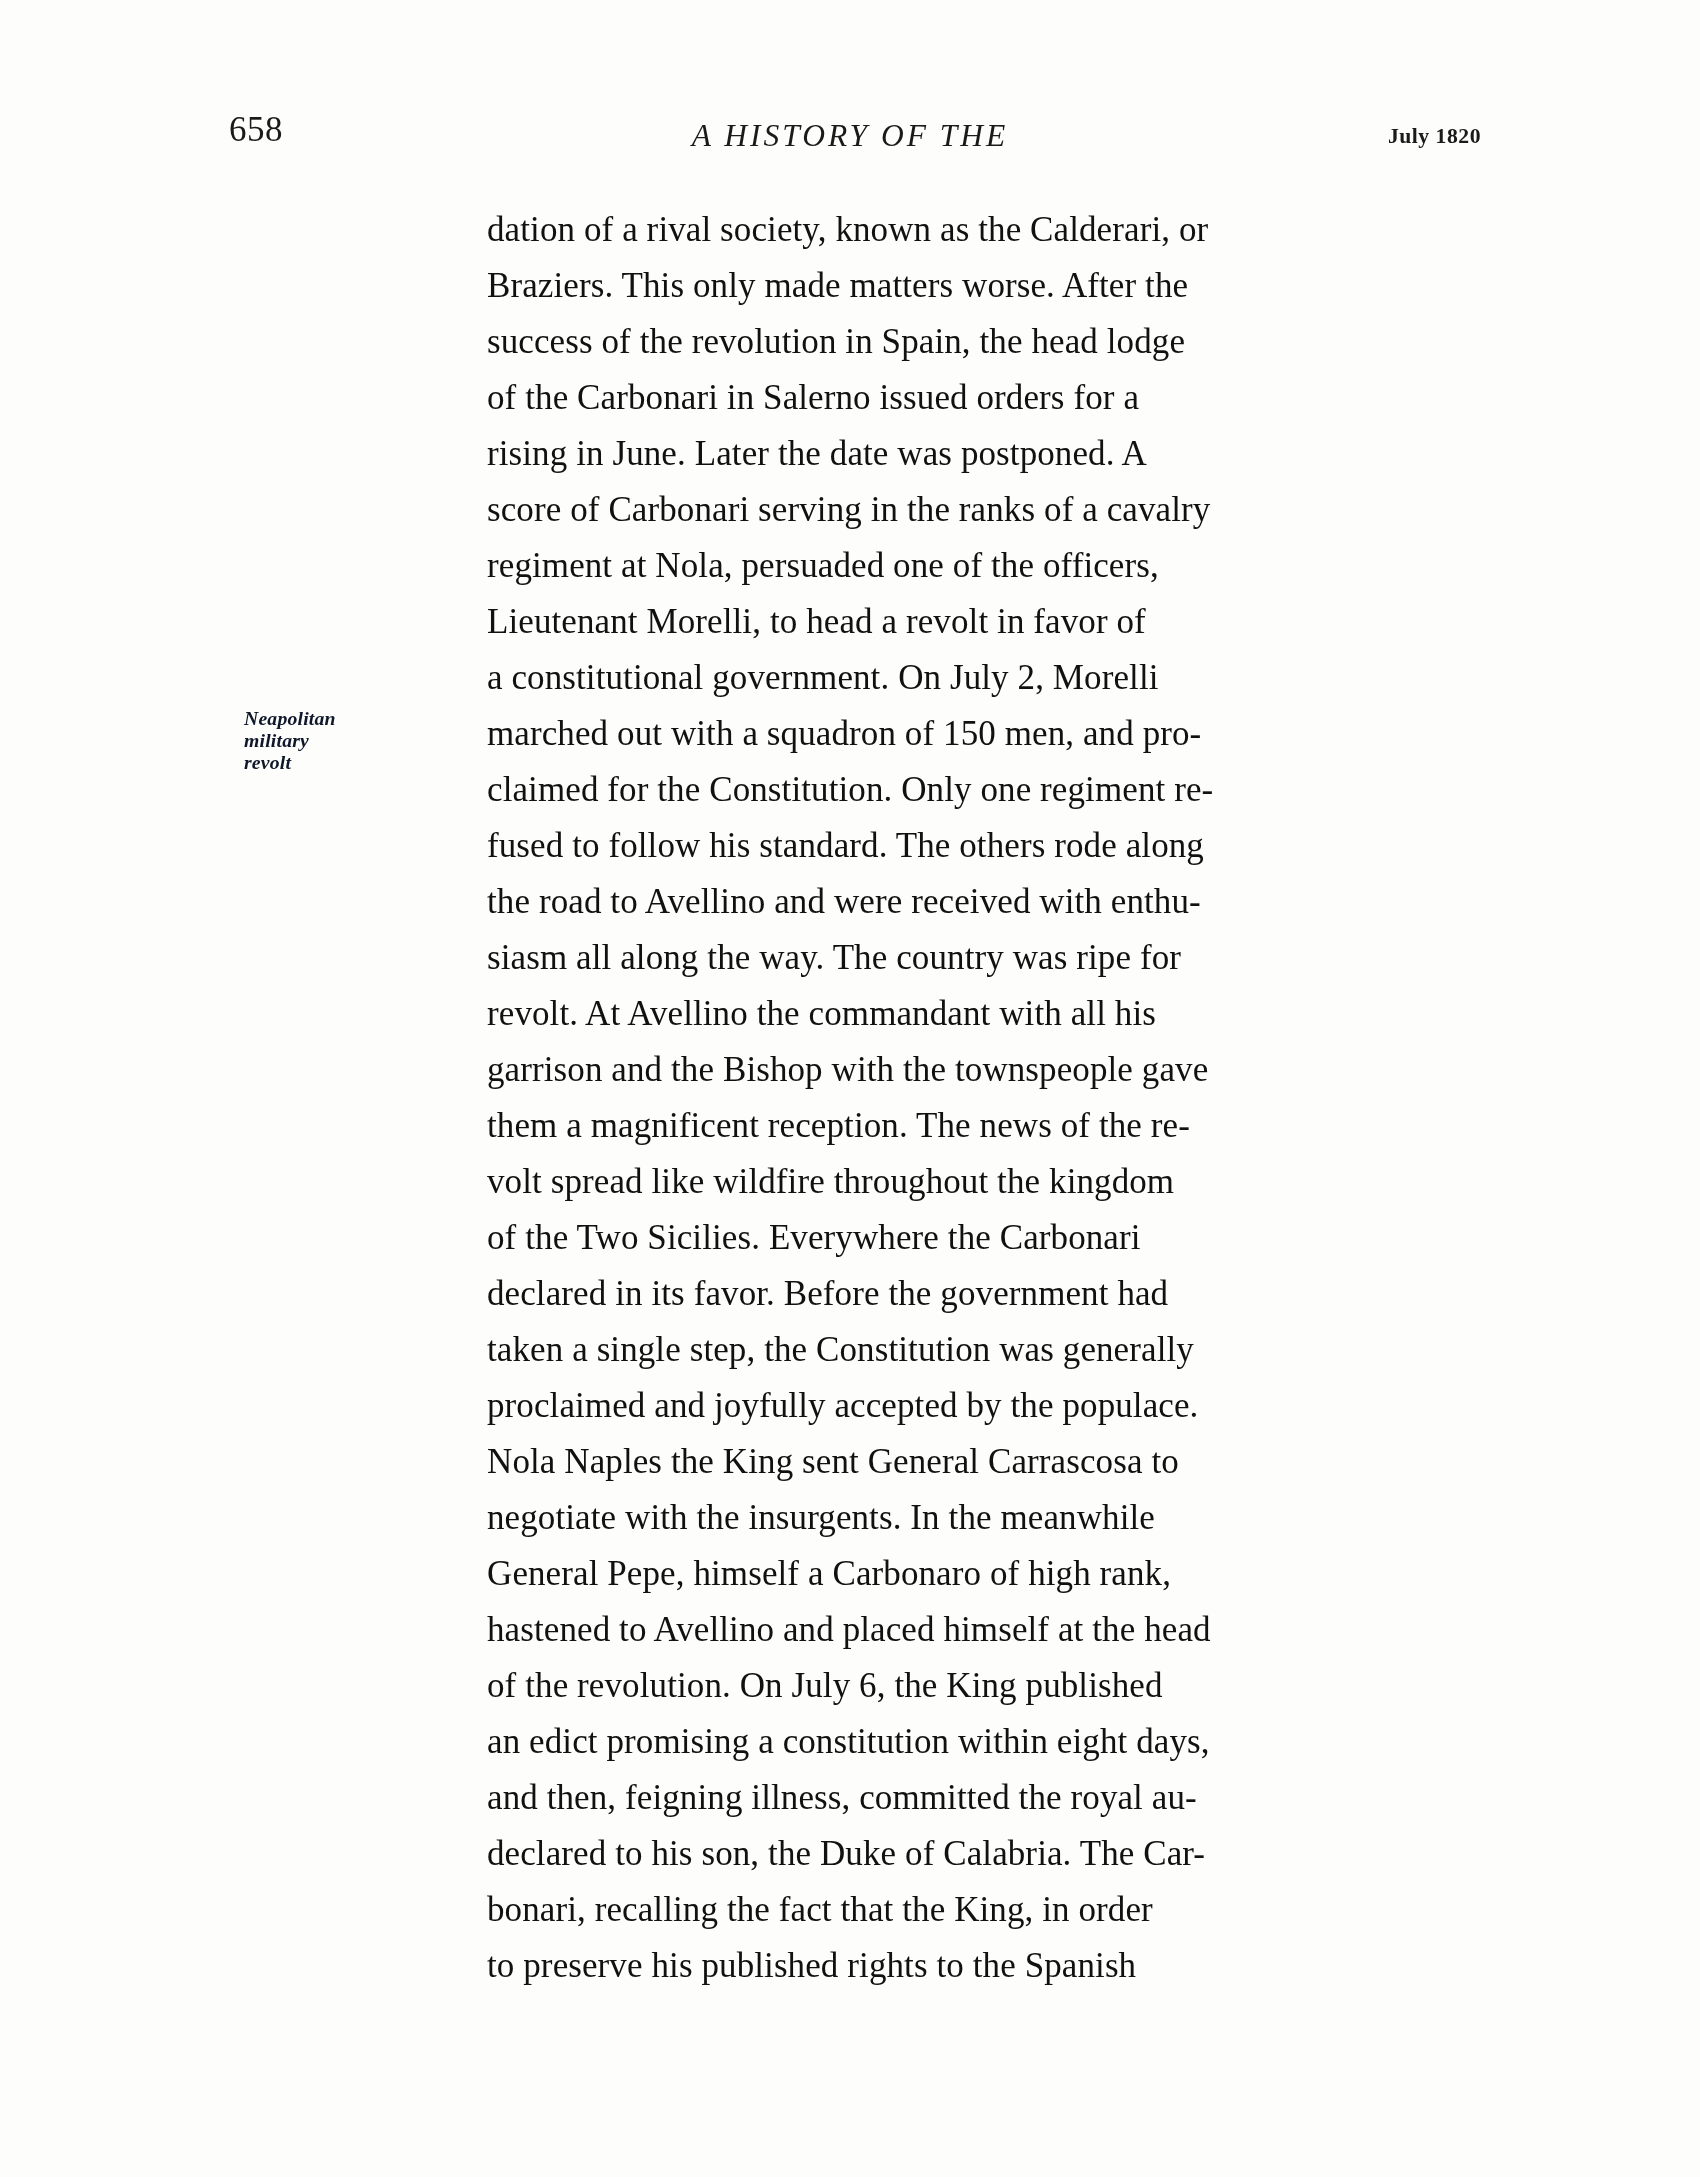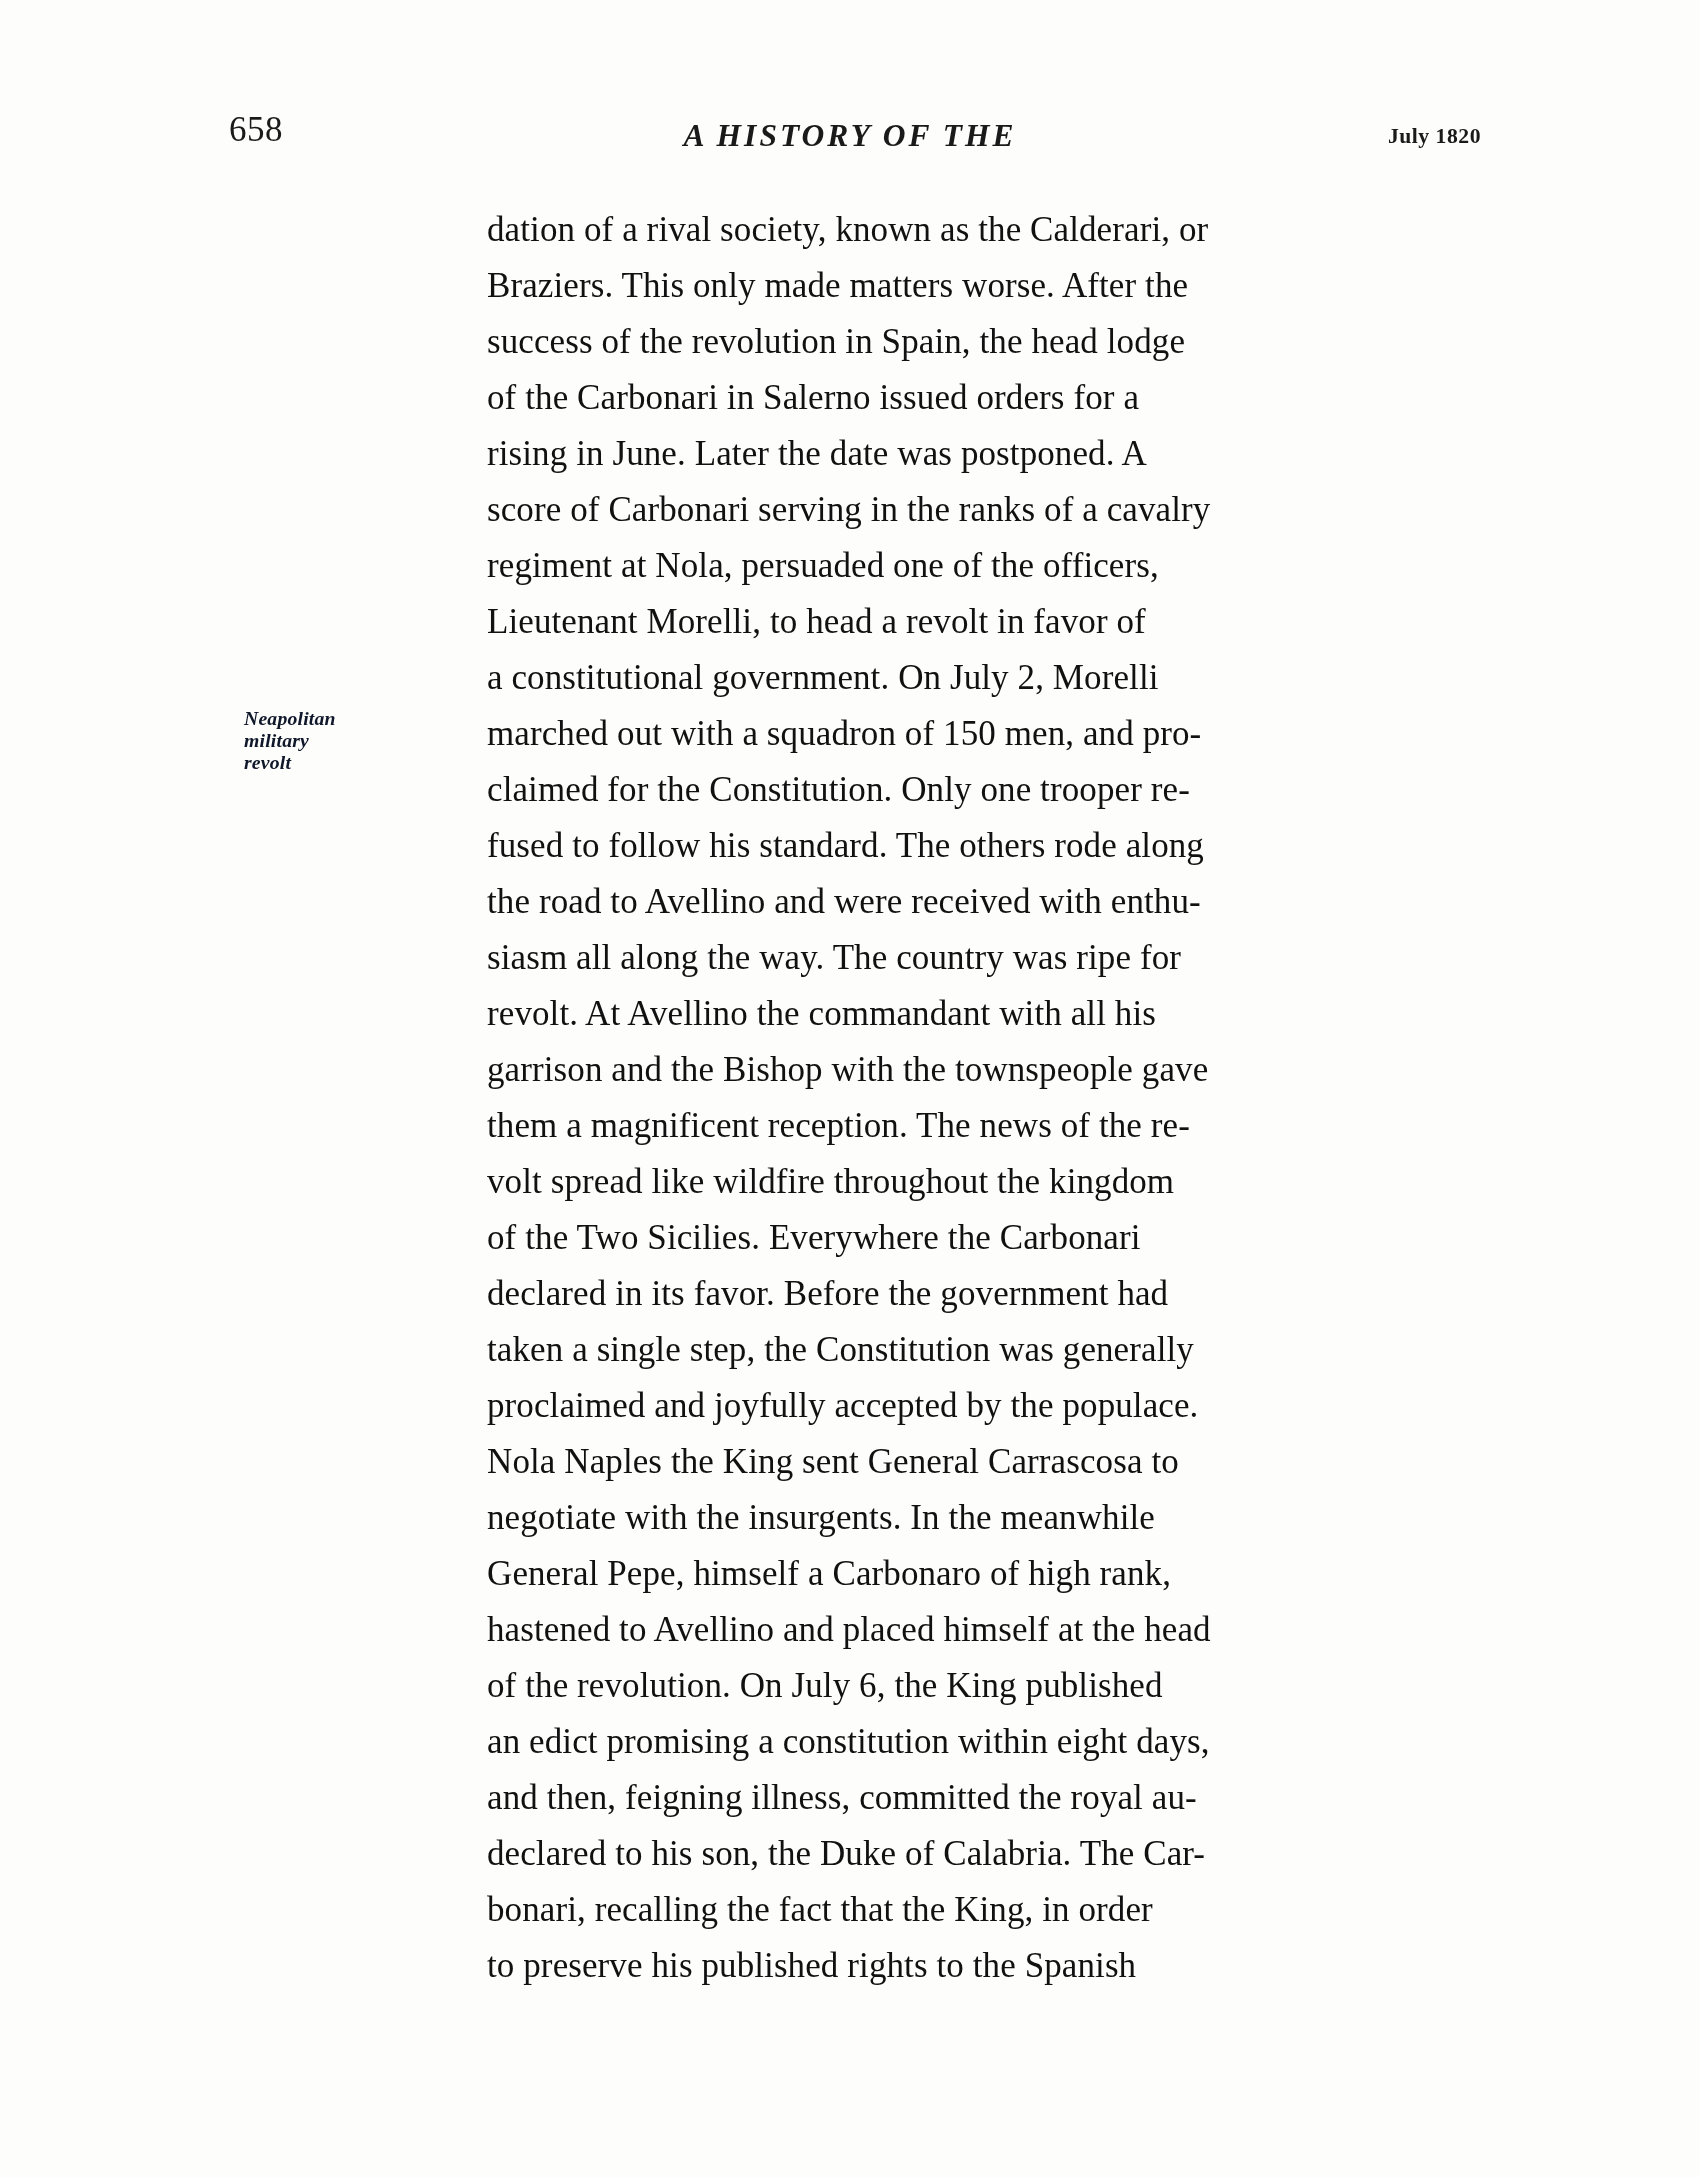--- a/index.html
+++ b/index.html
@@ -36,21 +36,21 @@
     color: #1a1a1a;
   }
   .head-title {
     position: absolute;
     left: 0;
     top: 0;
     width: 1700px;
     text-align: center;
     font-size: 31.5px;
     font-style: italic;
-    font-weight: bold;
+    font-weight: normal;
     letter-spacing: 3px;
     color: #1a1a1a;
   }
   .head-date {
     position: absolute;
     right: 219px;
     top: 5.9px;
     font-size: 21.7px;
     font-weight: bold;
     letter-spacing: 0.5px;
@@ -124,21 +124,21 @@
     <div class="line"><span class="j">dation of a rival society, known as the Calderari, or</span></div>
     <div class="line"><span class="j">Braziers.  This only made matters worse.  After the</span></div>
     <div class="line"><span class="j">success of the revolution in Spain, the head lodge</span></div>
     <div class="line"><span class="j">of the Carbonari in Salerno issued orders for a</span></div>
     <div class="line"><span class="j">rising in June.  Later the date was postponed.  A</span></div>
     <div class="line"><span class="j">score of Carbonari serving in the ranks of a cavalry</span></div>
     <div class="line"><span class="j">regiment at Nola, persuaded one of the officers,</span></div>
     <div class="line"><span class="j">Lieutenant Morelli, to head a revolt in favor of</span></div>
     <div class="line"><span class="j">a constitutional government.  On July 2, Morelli</span></div>
     <div class="line"><span class="j">marched out with a squadron of 150 men, and pro-</span></div>
-    <div class="line"><span class="j">claimed for the Constitution.  Only one trooper re-</span></div>
+    <div class="line"><span class="j">claimed for the Constitution.  Only one regiment re-</span></div>
     <div class="line"><span class="j">fused to follow his standard.  The others rode along</span></div>
     <div class="line"><span class="j">the road to Avellino and were received with enthu-</span></div>
     <div class="line"><span class="j">siasm all along the way.  The country was ripe for</span></div>
     <div class="line"><span class="j">revolt.  At Avellino the commandant with all his</span></div>
     <div class="line"><span class="j">garrison and the Bishop with the townspeople gave</span></div>
     <div class="line"><span class="j">them a magnificent reception.  The news of the re-</span></div>
     <div class="line"><span class="j">volt spread like wildfire throughout the kingdom</span></div>
     <div class="line"><span class="j">of the Two Sicilies.  Everywhere the Carbonari</span></div>
     <div class="line"><span class="j">declared in its favor.  Before the government had</span></div>
     <div class="line"><span class="j">taken a single step, the Constitution was generally</span></div>

